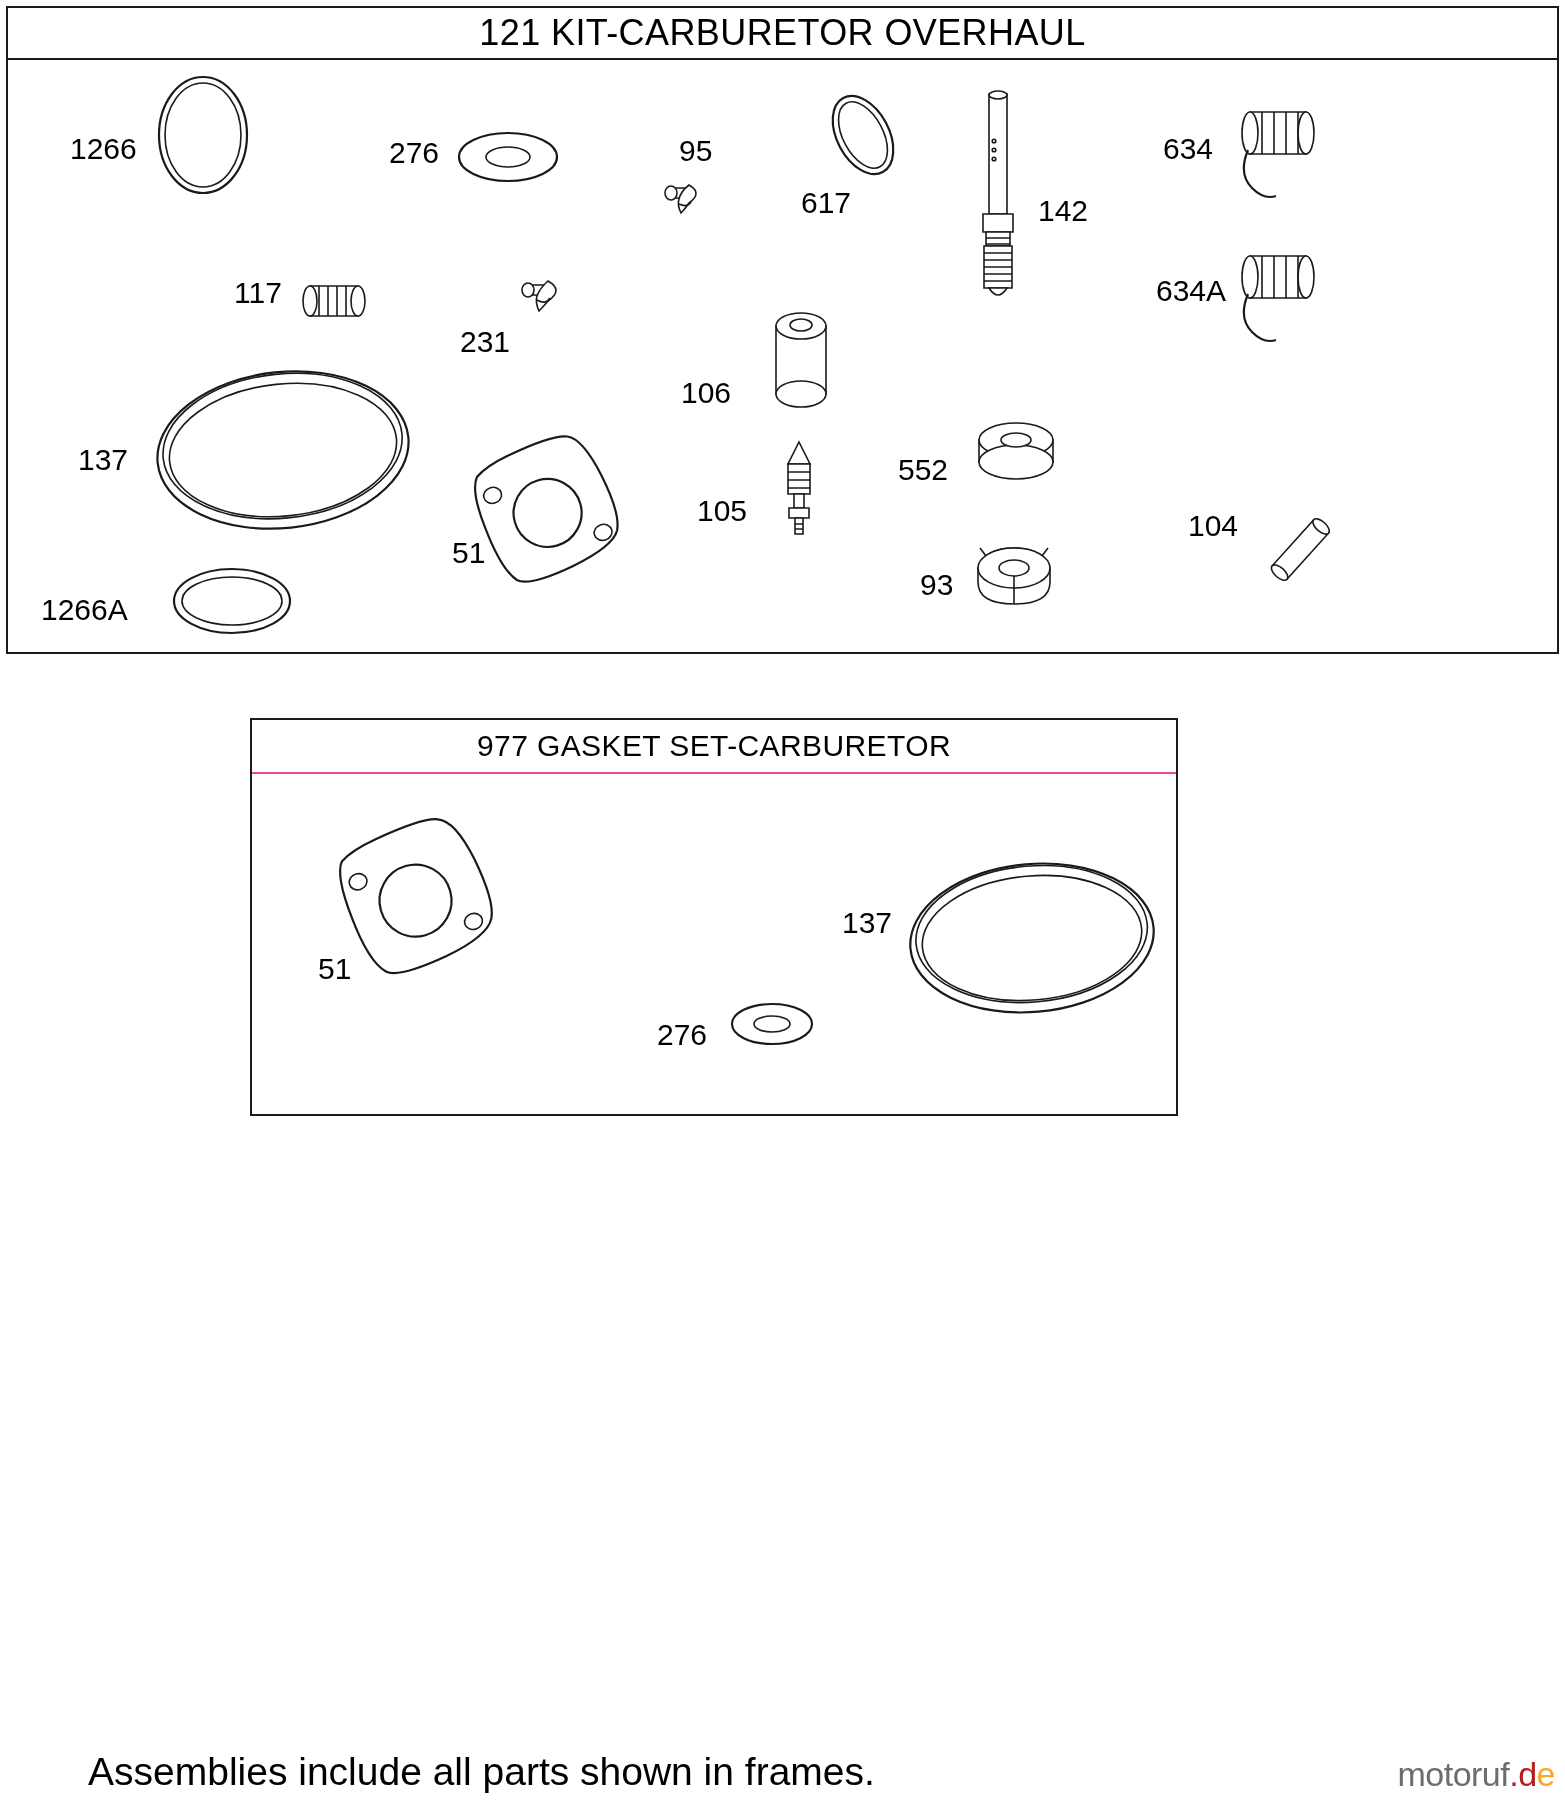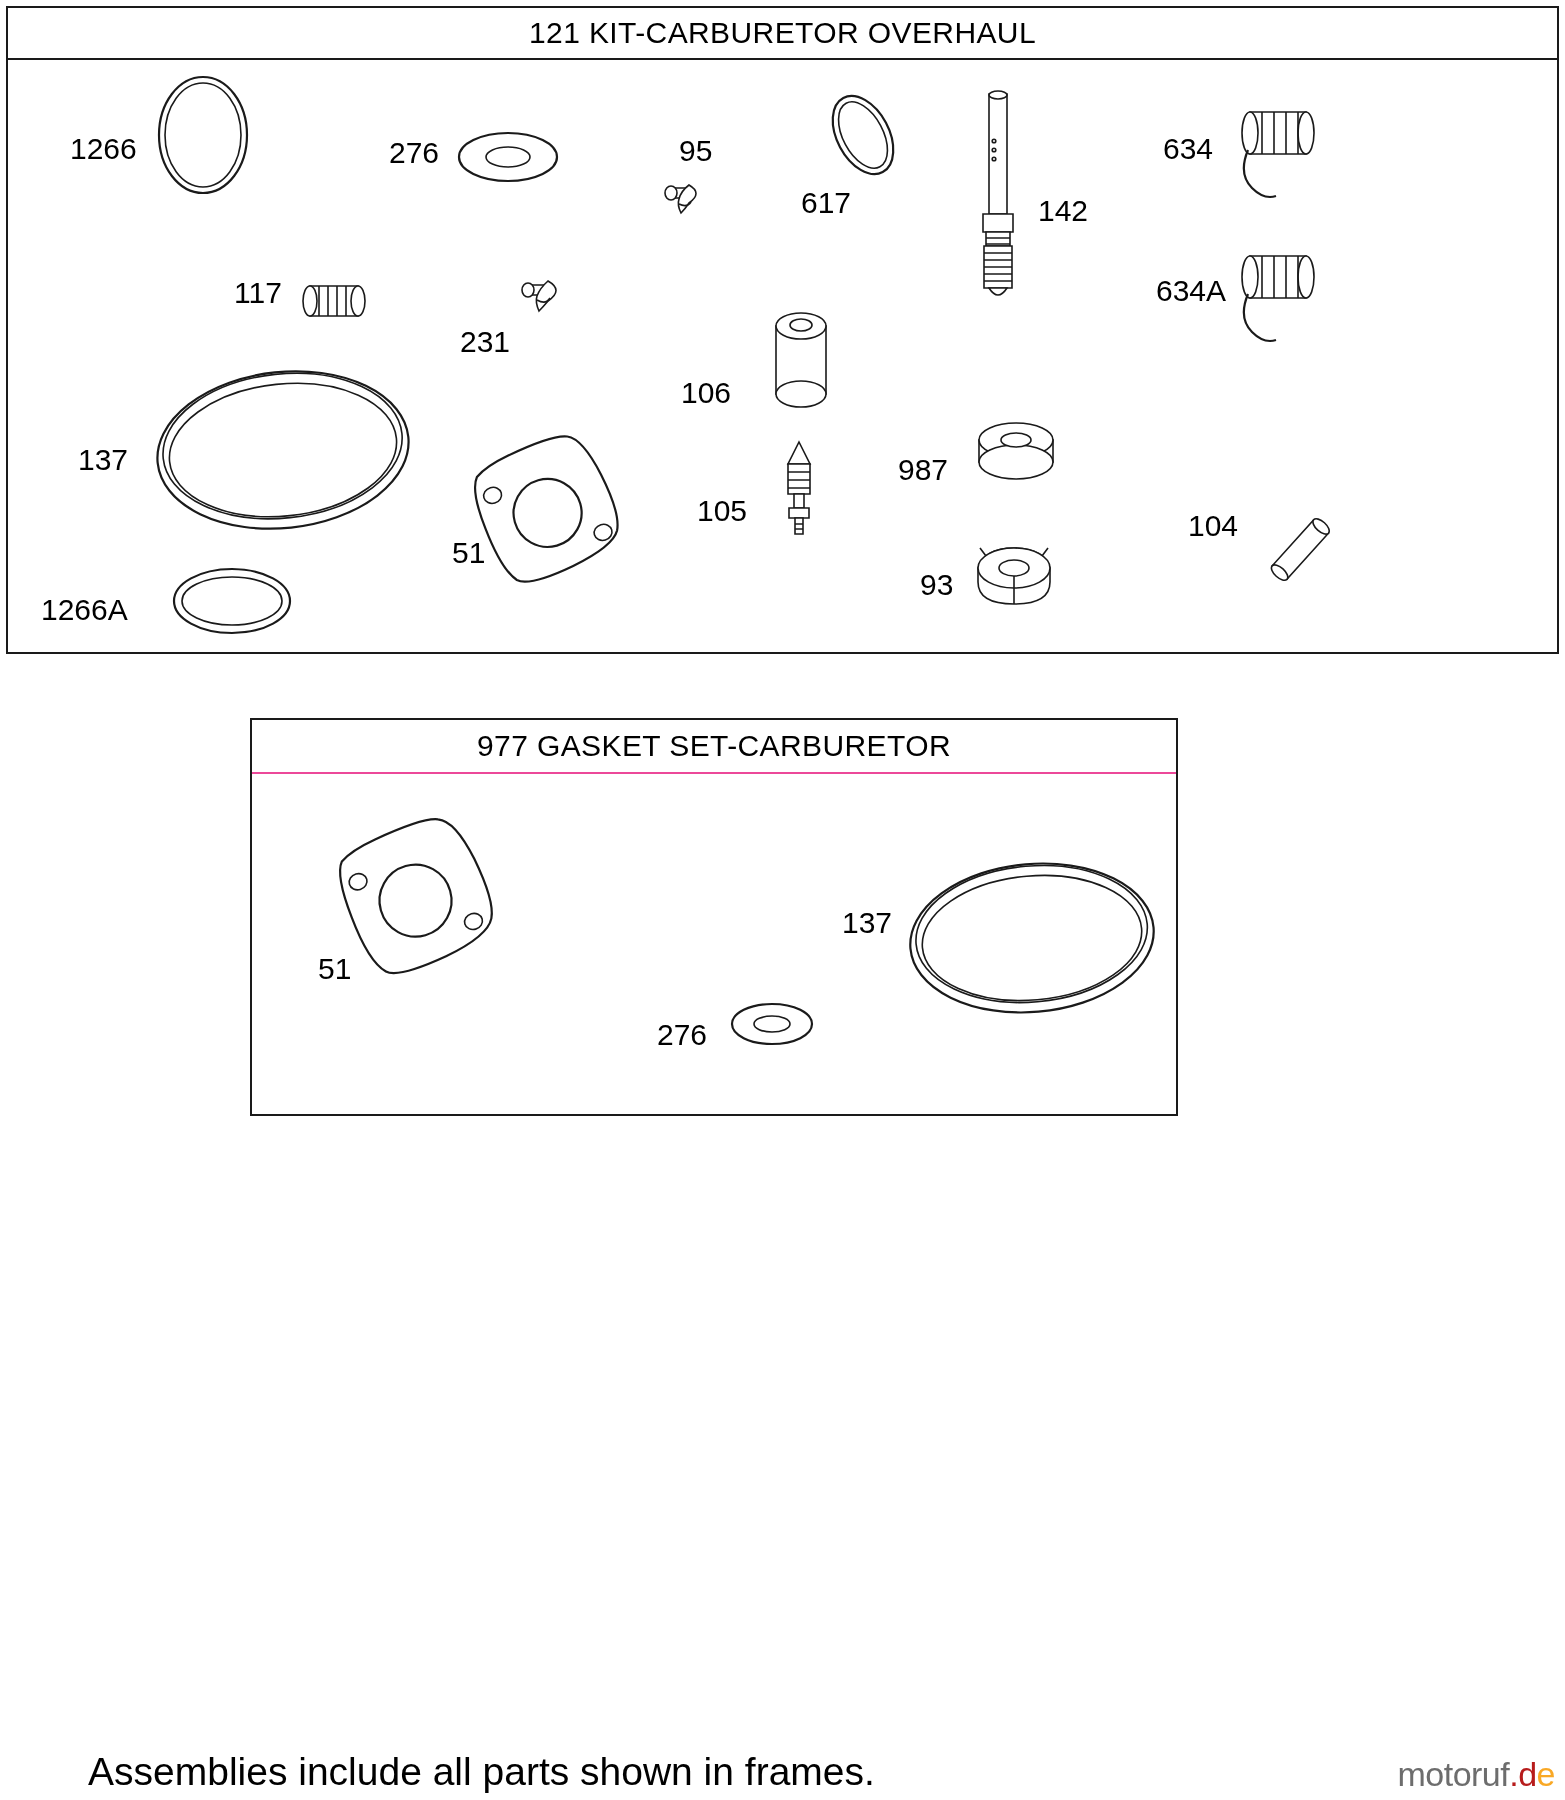--- a/index.html
+++ b/index.html
@@ -36,21 +36,21 @@
     top: 0;
     width: 100%;
     height: 52px;
     border-bottom: 2px solid #1a1a1a;
     box-sizing: border-box;
     display: flex;
     align-items: center;
     justify-content: center;
   }
   #panel-kit .panel-title {
-    font-size: 30px;
+    font-size: 36px;
     letter-spacing: 0.4px;
     white-space: nowrap;
   }
 
   
   #panel-gasket {
     left: 250px;
     top: 718px;
     width: 928px;
     height: 398px;
@@ -124,21 +124,21 @@
   <div class="ref" style="left:381px; top:130px;">276</div>
   <div class="ref" style="left:671px; top:128px;">95</div>
   <div class="ref" style="left:793px; top:180px;">617</div>
   <div class="ref" style="left:1030px;top:188px;">142</div>
   <div class="ref" style="left:1155px;top:126px;">634</div>
   <div class="ref" style="left:226px; top:270px;">117</div>
   <div class="ref" style="left:452px; top:274px;margin-top:45px;">231</div>
   <div class="ref" style="left:1148px;top:268px;">634A</div>
   <div class="ref" style="left:673px; top:370px;">106</div>
   <div class="ref" style="left:70px;  top:437px;">137</div>
-  <div class="ref" style="left:890px; top:447px;">987</div>
+  <div class="ref" style="left:890px; top:447px;">552</div>
   <div class="ref" style="left:689px; top:488px;">105</div>
   <div class="ref" style="left:1180px;top:503px;">104</div>
   <div class="ref" style="left:444px; top:530px;">51</div>
   <div class="ref" style="left:912px; top:562px;">93</div>
   <div class="ref" style="left:33px;  top:587px;">1266A</div>
 
   <div class="part" style="left:140px; top:62px;">
     <svg width="110" height="130" viewBox="0 0 110 130">
       <ellipse class="ln" cx="55" cy="65" rx="44" ry="58"></ellipse>
       <ellipse class="ln-thin" cx="55" cy="65" rx="38" ry="52"></ellipse>

